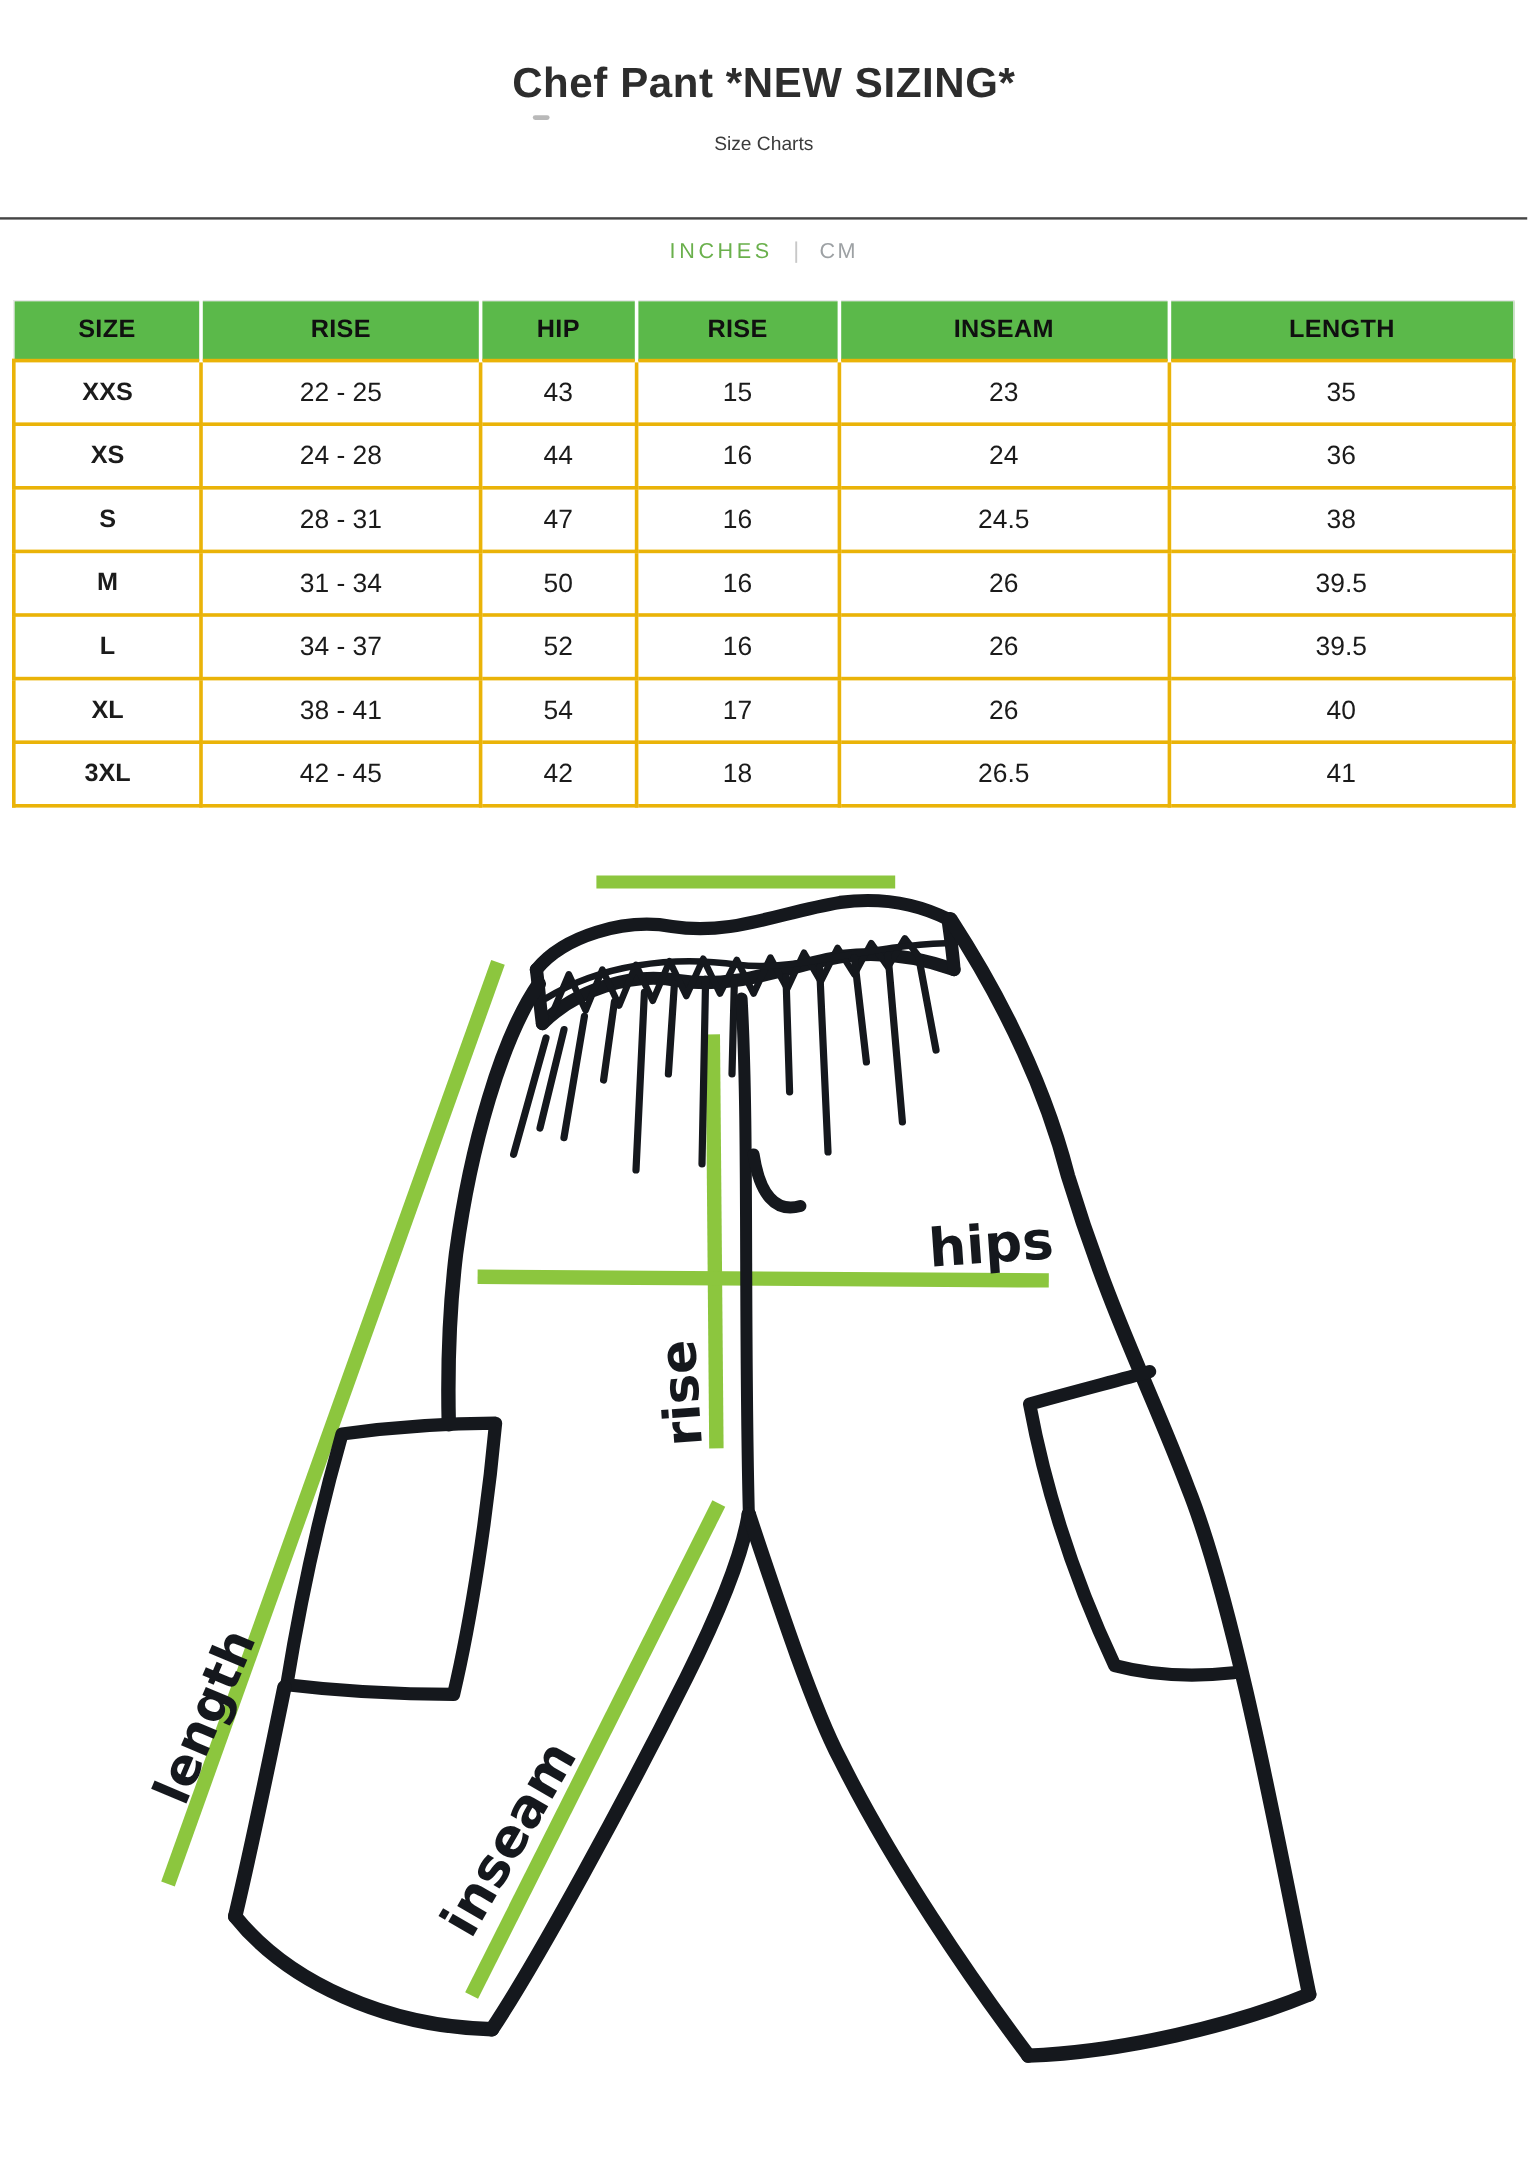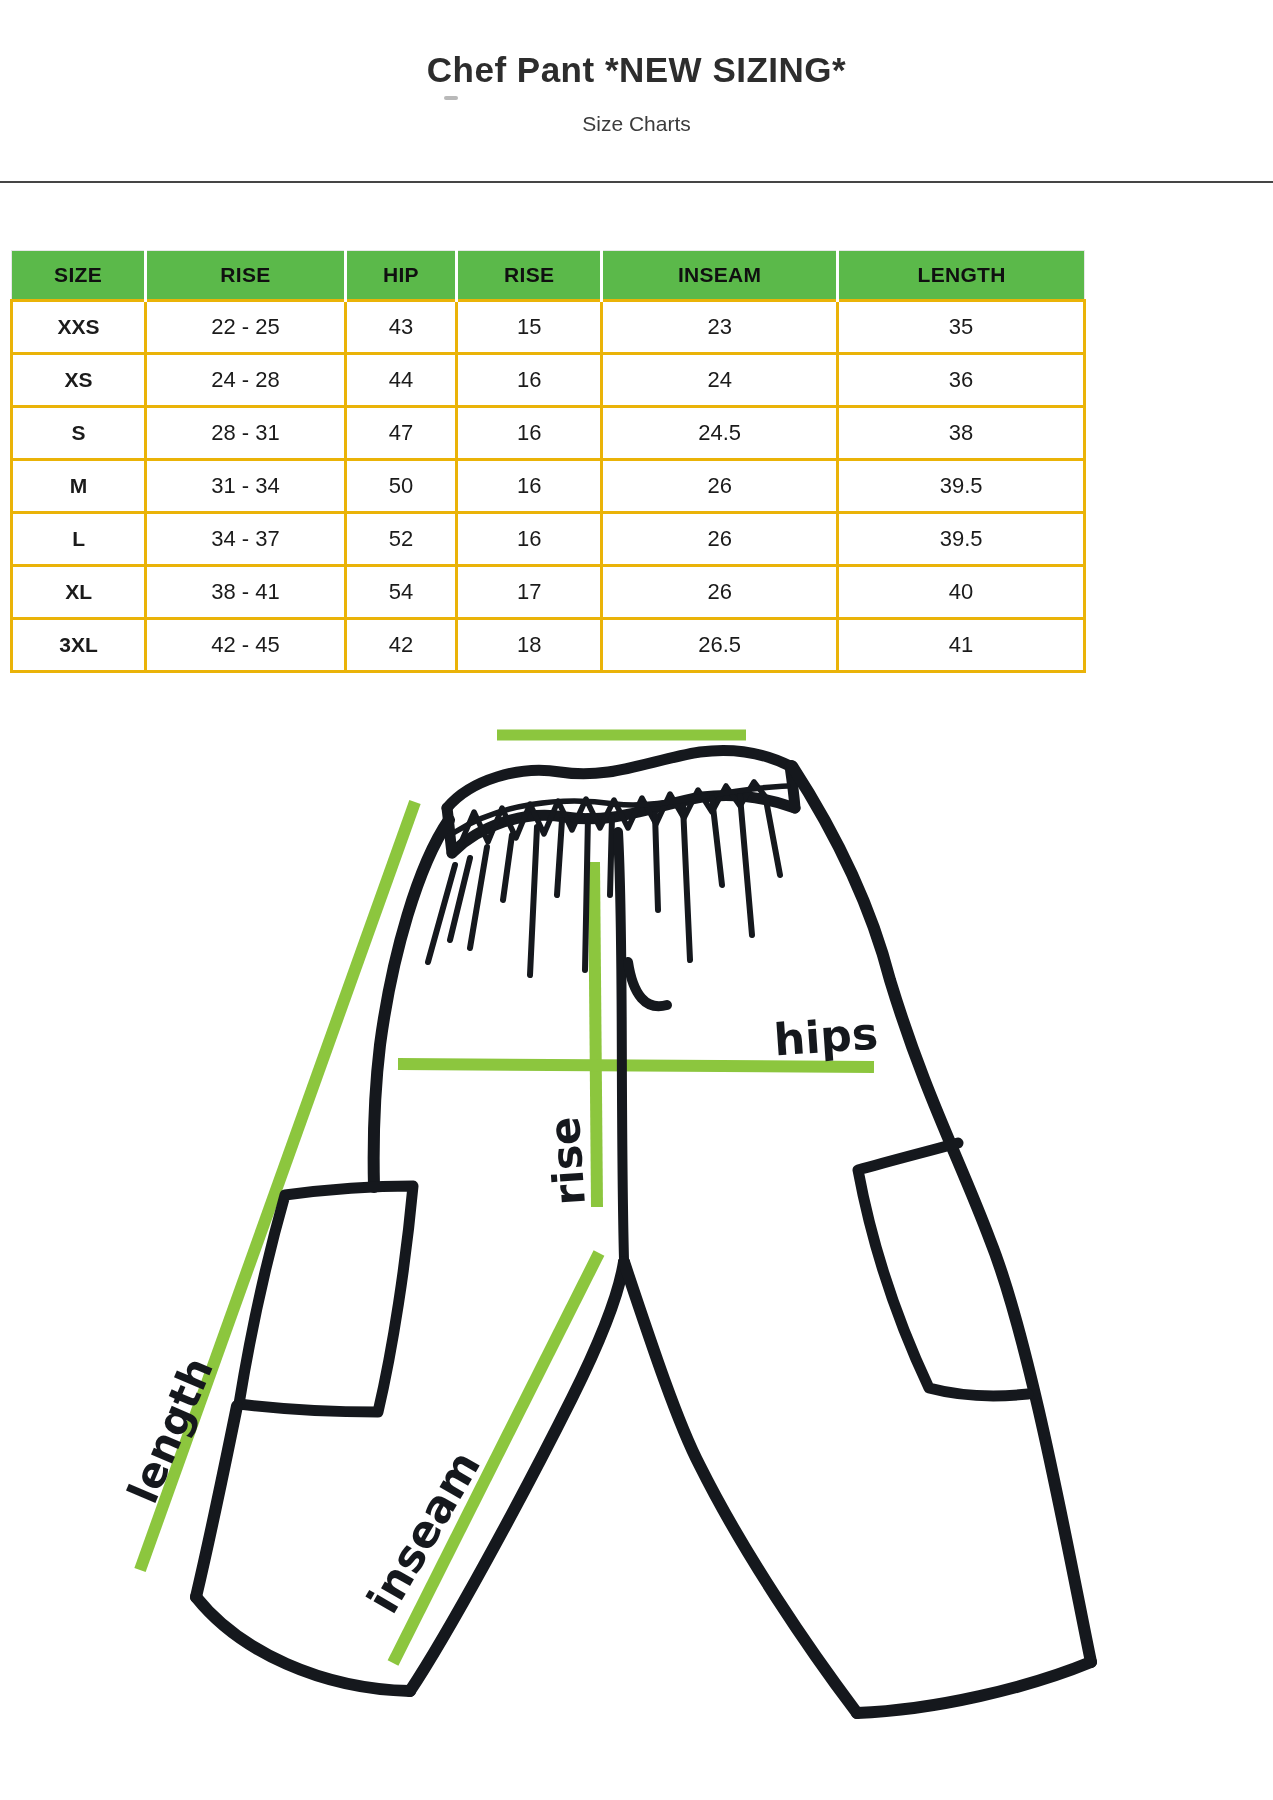--- a/index.html
+++ b/index.html
@@ -2,47 +2,52 @@
 <html><head>
 <meta charset="utf-8">
 <style>
   html,body{margin:0;padding:0;background:#ffffff;}
   .page{position:relative;width:1273px;height:1800px;background:#fff;overflow:hidden;
         font-family:"Liberation Sans", sans-serif;}
   .title{position:absolute;top:50px;left:0;width:100%;text-align:center;
          font-size:35px;font-weight:700;color:#2d2d2d;letter-spacing:.5px;}
   .stray{position:absolute;top:96px;left:444px;width:14px;height:4px;border-radius:3px;background:#b9b9b9;}
   .subtitle{position:absolute;top:112px;left:0;width:100%;text-align:center;
-            font-size:21px;color:#3c3c3c;}
+            font-size:16px;color:#3c3c3c;}
   .top-divider{position:absolute;top:181px;left:0;width:100%;height:2px;background:#454545;}
   .unit-tabs{position:absolute;top:199px;left:0;width:100%;text-align:center;font-size:18px;}
   .tab-inches{color:#6ab04c;letter-spacing:3px;cursor:pointer;}
   .tab-sep{color:#c8c8c8;margin:0 12px;font-size:19px;}
   .tab-cm{color:#9da1a4;letter-spacing:2px;cursor:pointer;}
-  table.size-chart{position:absolute;top:250px;left:10px;width:1076px;
+  table.size-chart{position:absolute;top:250px;left:10px;width:1253px;
         border-collapse:collapse;table-layout:fixed;border:1px solid #e7e7e7;}
   table.size-chart th{height:46px;background:#5bb94a;font-size:21px;font-weight:700;
         color:#101010;text-align:center;border-left:3px solid #ffffff;letter-spacing:.3px;}
   table.size-chart th:first-child{border-left:none;}
   table.size-chart td{height:48px;text-align:center;font-size:22px;color:#1b1b1b;
         border:3px solid #eab308;background:#fff;}
   table.size-chart td.size-col{font-weight:700;font-size:21px;}
   .illus{position:absolute;top:700px;left:0;width:1273px;height:1100px;}
   .mlabel{font-family:"DejaVu Sans", sans-serif;font-weight:bold;fill:#15181d;}
 </style>
 </head>
 <body>
 
 <div class="page">
 
   <div class="title">Chef Pant *NEW SIZING*</div>
   <div class="stray"></div>
   <div class="subtitle">Size Charts</div>
   <div class="top-divider"></div>
 
+  <div class="unit-tabs">
+    <span class="tab-inches">INCHES</span>
+    <span class="tab-sep">|</span>
+    <span class="tab-cm">CM</span>
+  </div>
 
   <table class="size-chart">
     <colgroup>
       <col style="width:12.5%">
         <col style="width:18.6%">
         <col style="width:10.4%">
       <col style="width:13.5%">
         <col style="width:22%">
         <col style="width:23%">
     </colgroup>

